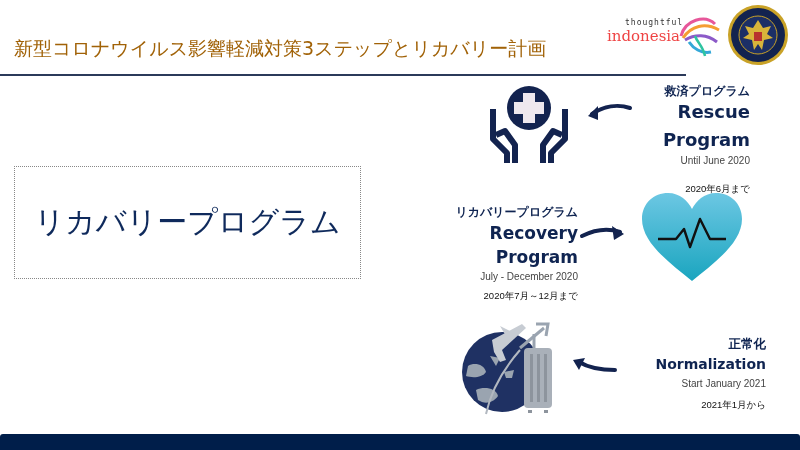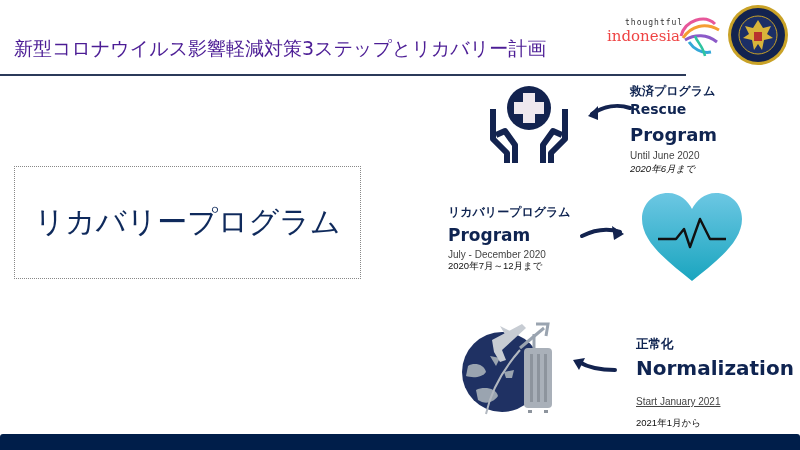--- a/index.html
+++ b/index.html
@@ -1,31 +1,31 @@
 <!DOCTYPE html>
 <html><head>
 <meta charset="utf-8">
 <style>
   * { box-sizing: border-box; margin: 0; padding: 0; }
   html, body { width: 800px; height: 450px; background: #ffffff; overflow: hidden; }
   body { position: relative; font-family: "DejaVu Sans", sans-serif; color: #0d2352; }
-  .title { position: absolute; left: 14px; top: 36px; font-size: 19px; color: #4c1d95; letter-spacing: 0px; white-space: nowrap; font-family: "DejaVu Sans", sans-serif; }
+  .title { position: absolute; left: 14px; top: 36px; font-size: 19px; color: #a16207; letter-spacing: 0px; white-space: nowrap; font-family: "DejaVu Sans", sans-serif; }
   .divider { position: absolute; left: 0; top: 74px; width: 686px; height: 2px; background: #2b3a5a; }
   .logo-ti { position: absolute; left: 605px; top: 12px; width: 118px; height: 44px; }
   .logo-ti .t1 { position: absolute; left: 20px; top: 6px; font-size: 8px; letter-spacing: 1px; color: #333; font-family: "DejaVu Sans Mono", monospace; }
   .logo-ti .t2 { position: absolute; left: 2px; top: 15px; font-size: 15px; color: #ef4444; font-family: "DejaVu Serif", serif; }
   .logo-ti svg { position: absolute; left: 70px; top: 0px; }
   .emblem { position: absolute; left: 727px; top: 4px; width: 62px; height: 62px; }
   .textbox { position: absolute; left: 14px; top: 166px; width: 347px; height: 113px; border: 1px dotted #888; display: flex; align-items: center; justify-content: center; }
   .textbox span { font-size: 30px; color: #0f2a5c; font-family: "DejaVu Sans", sans-serif; }
   .icon { position: absolute; }
   .hand { font-family: "DejaVu Sans", sans-serif; font-weight: bold; color: #0f2451; text-align: center; white-space: nowrap; }
   .small { font-family: "Liberation Sans", sans-serif; color: #444; text-align: center; white-space: nowrap; font-size: 10px; }
   .tiny { font-family: "Liberation Sans", sans-serif; color: #111; text-align: center; white-space: nowrap; font-size: 9.5px; }
-  .block { position: absolute; display: flex; flex-direction: column; align-items: flex-start; }
+  .block { position: absolute; display: flex; flex-direction: column; align-items: flex-end; }
   .footer { position: absolute; left: 0; top: 434px; width: 800px; height: 16px; background: #001e4a; border-top-left-radius: 3px; border-top-right-radius: 3px; }
 </style>
 </head>
 <body>
 
 <div class="title">新型コロナウイルス影響軽減対策3ステップとリカバリー計画</div>
 <div class="divider"></div>
 
 <div class="logo-ti">
   <span class="t1">thoughtful</span>
@@ -60,31 +60,32 @@
   <path d="M73 52 L64 48 L54 62 V80" stroke="#13234f" stroke-width="6" fill="none" stroke-linejoin="round"></path>
 </svg>
 
 <svg class="icon" style="left:584px; top:100px;" width="50" height="22" viewBox="0 0 50 22">
   <path d="M46 8 C 34 4, 20 6, 8 14" stroke="#13234f" stroke-width="4" fill="none" stroke-linecap="round"></path>
   <path d="M4 16 L14 6 L14 20 Z" fill="#13234f"></path>
 </svg>
 
 <div class="block" style="left:630px; top:83px; width:120px;">
   <div class="hand" style="font-size:12px;">救済プログラム</div>
-  <div class="hand" style="font-size:14px; margin-top:1px;">Rescue</div>
+  <div class="hand" style="font-size:18px; margin-top:1px;">Rescue</div>
   <div class="hand" style="font-size:18px; margin-top:7px;">Program</div>
   <div class="small" style="margin-top:5px;">Until June 2020</div>
-  <div class="tiny" style="margin-top:2px;font-style:italic;">2020年6月まで</div>
+  <div class="tiny" style="margin-top:17px;">2020年6月まで</div>
 </div>
 
 <div class="block" style="left:448px; top:204px; width:130px;">
   <div class="hand" style="font-size:12px;">リカバリープログラム</div>
+  <div class="hand" style="font-size:17px; margin-top:2px;">Recovery</div>
   <div class="hand" style="font-size:17px; margin-top:4px;">Program</div>
   <div class="small" style="margin-top:4px;">July - December 2020</div>
-  <div class="tiny" style="margin-top:0;">2020年7月～12月まで</div>
+  <div class="tiny" style="margin-top:8px;">2020年7月～12月まで</div>
 </div>
 
 <svg class="icon" style="left:578px; top:222px;" width="50" height="22" viewBox="0 0 50 22">
   <path d="M4 14 C 16 8, 30 6, 42 10" stroke="#13234f" stroke-width="4" fill="none" stroke-linecap="round"></path>
   <path d="M46 12 L34 4 L36 18 Z" fill="#13234f"></path>
 </svg>
 
 <svg class="icon" style="left:640px; top:193px;" width="104" height="90" viewBox="0 0 104 90">
   <defs>
     <linearGradient id="hg" x1="0" y1="0" x2="0" y2="1">
@@ -116,18 +117,18 @@
   <rect x="82" y="94" width="4" height="3" fill="#8d949d"></rect>
 </svg>
 
 <svg class="icon" style="left:569px; top:356px;" width="50" height="20" viewBox="0 0 50 20">
   <path d="M46 14 C 34 14, 20 12, 10 6" stroke="#13234f" stroke-width="4" fill="none" stroke-linecap="round"></path>
   <path d="M4 4 L16 2 L10 14 Z" fill="#13234f"></path>
 </svg>
 
 <div class="block" style="left:636px; top:336px; width:130px;">
   <div class="hand" style="font-size:12.5px;">正常化</div>
-  <div class="hand" style="font-size:20px; margin-top:3px;">Normalization</div>
-  <div class="small" style="margin-top:16px;text-decoration:underline;">Start January 2021</div>
+  <div class="hand" style="font-size:14px; margin-top:3px;">Normalization</div>
+  <div class="small" style="margin-top:6px;">Start January 2021</div>
   <div class="tiny" style="margin-top:10px;">2021年1月から</div>
 </div>
 
 <div class="footer"></div>
 
 </body></html>

